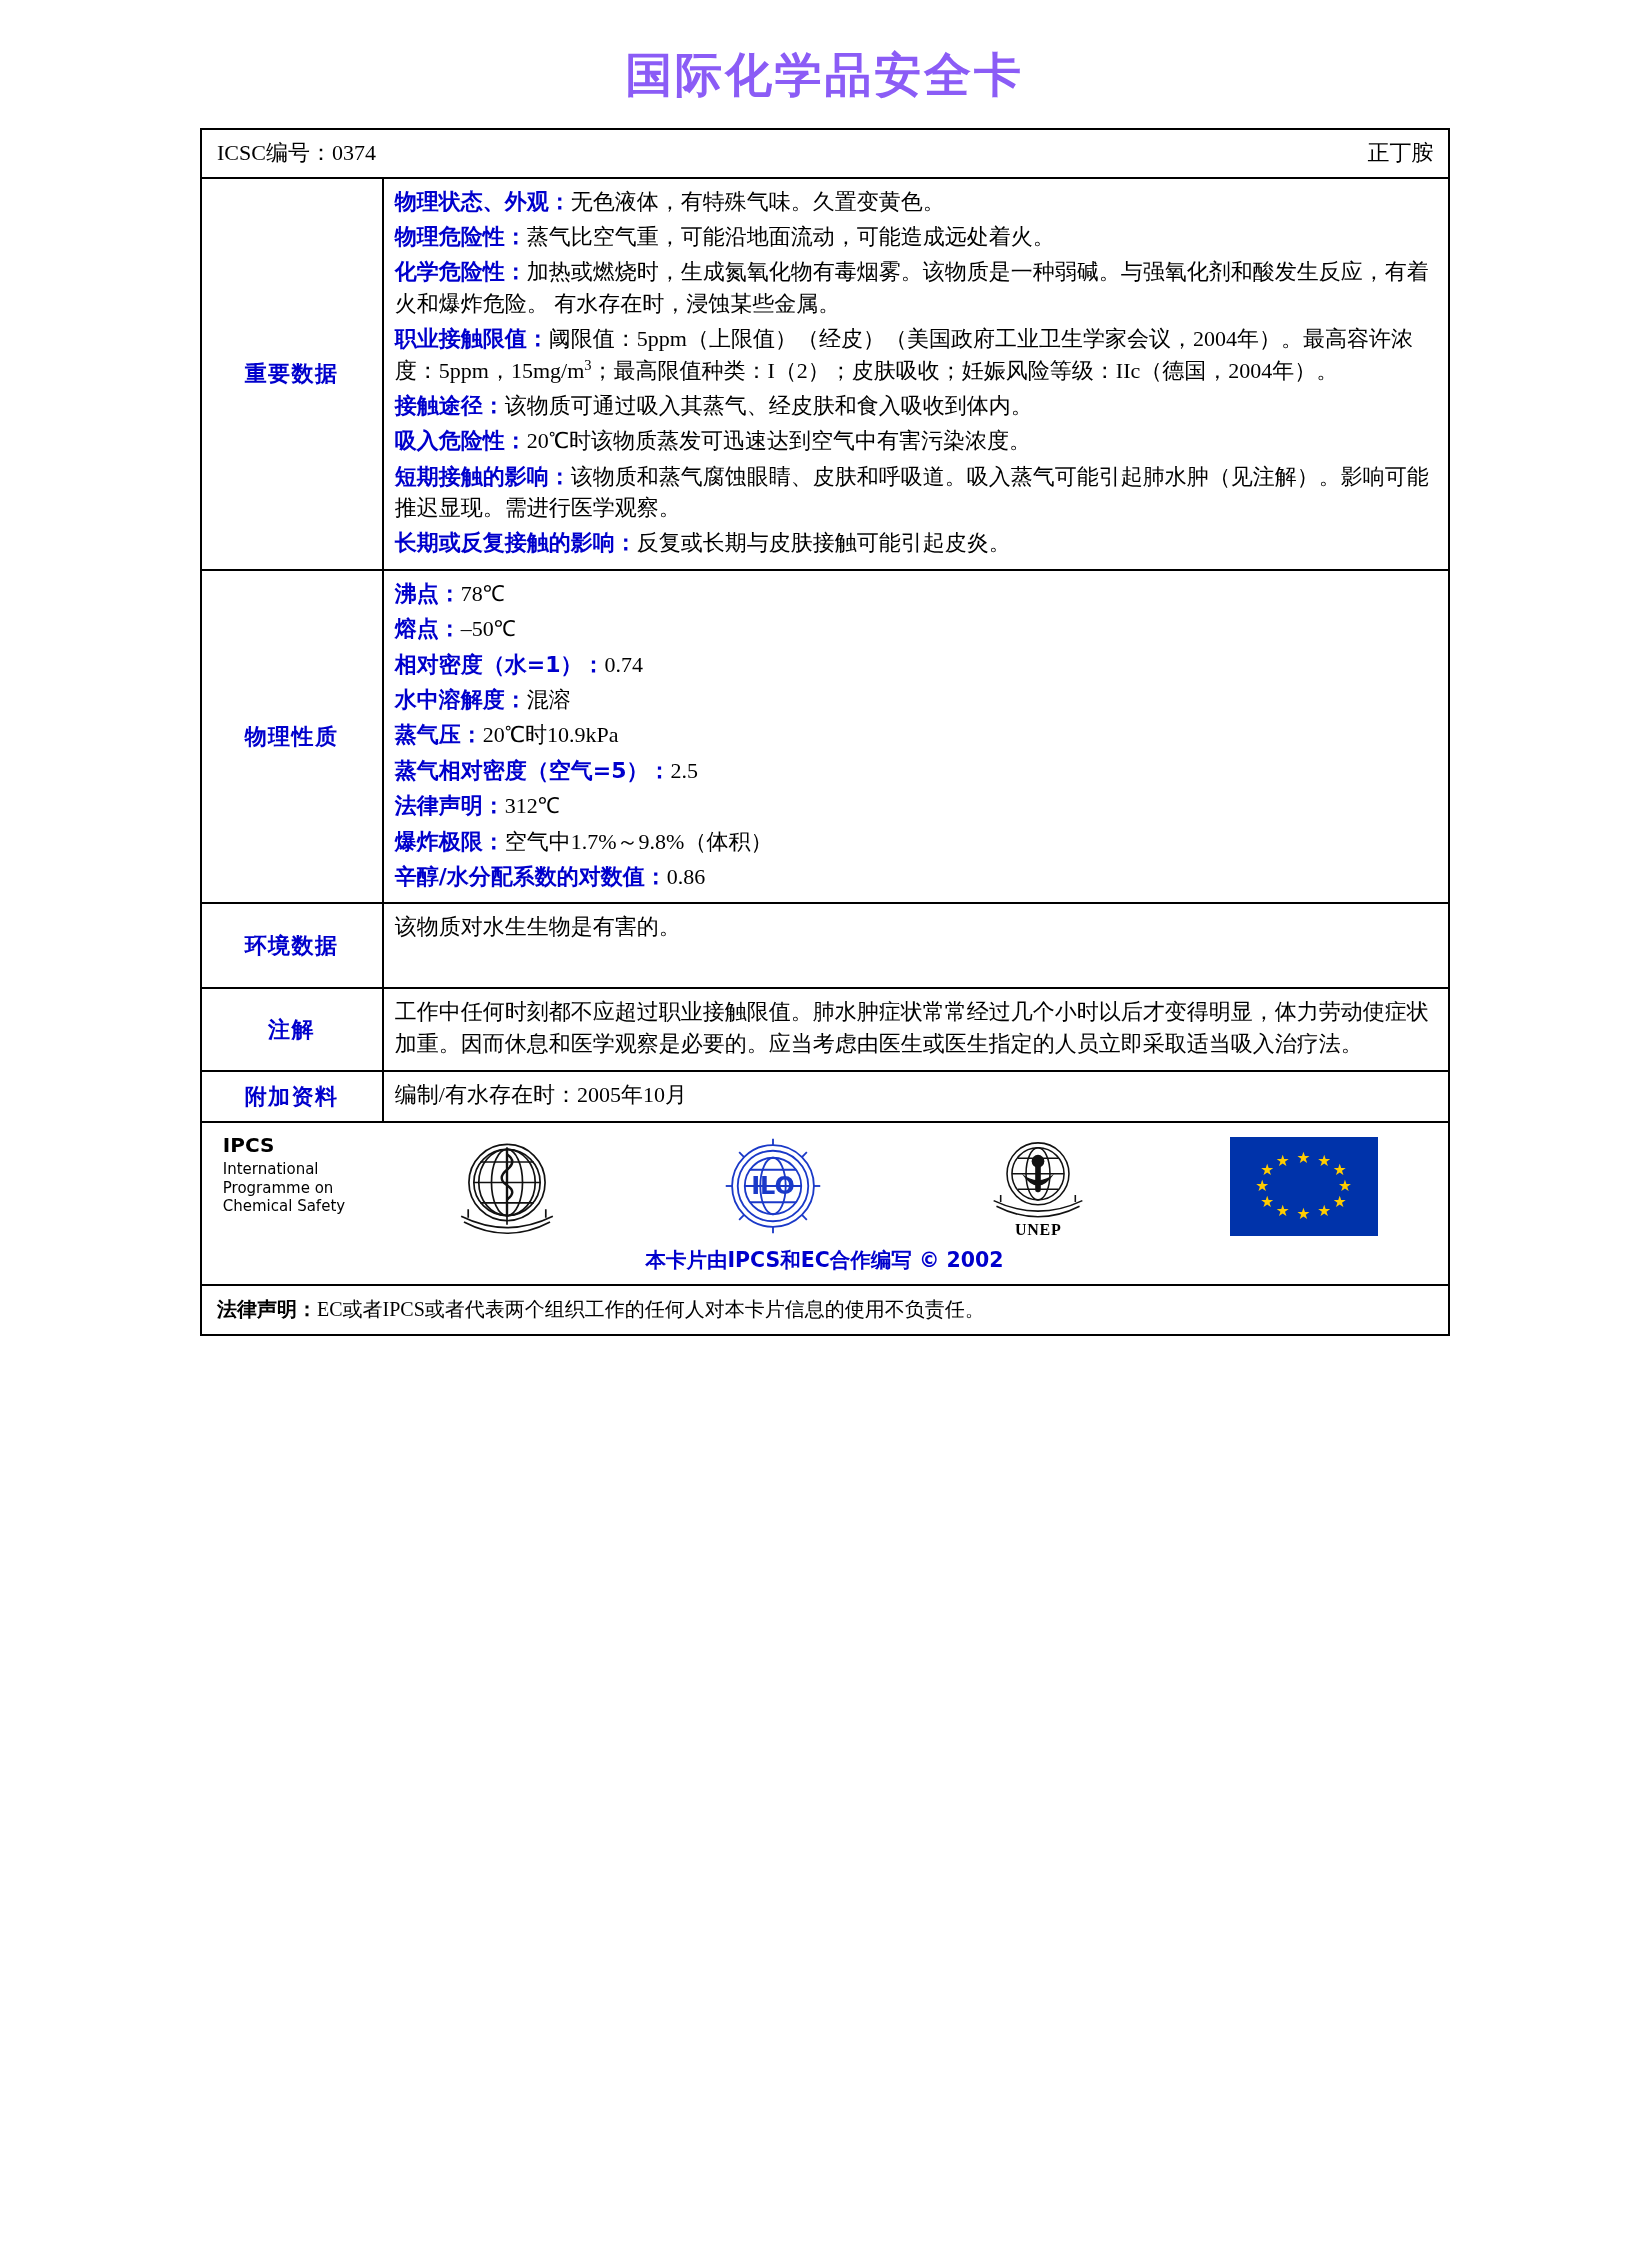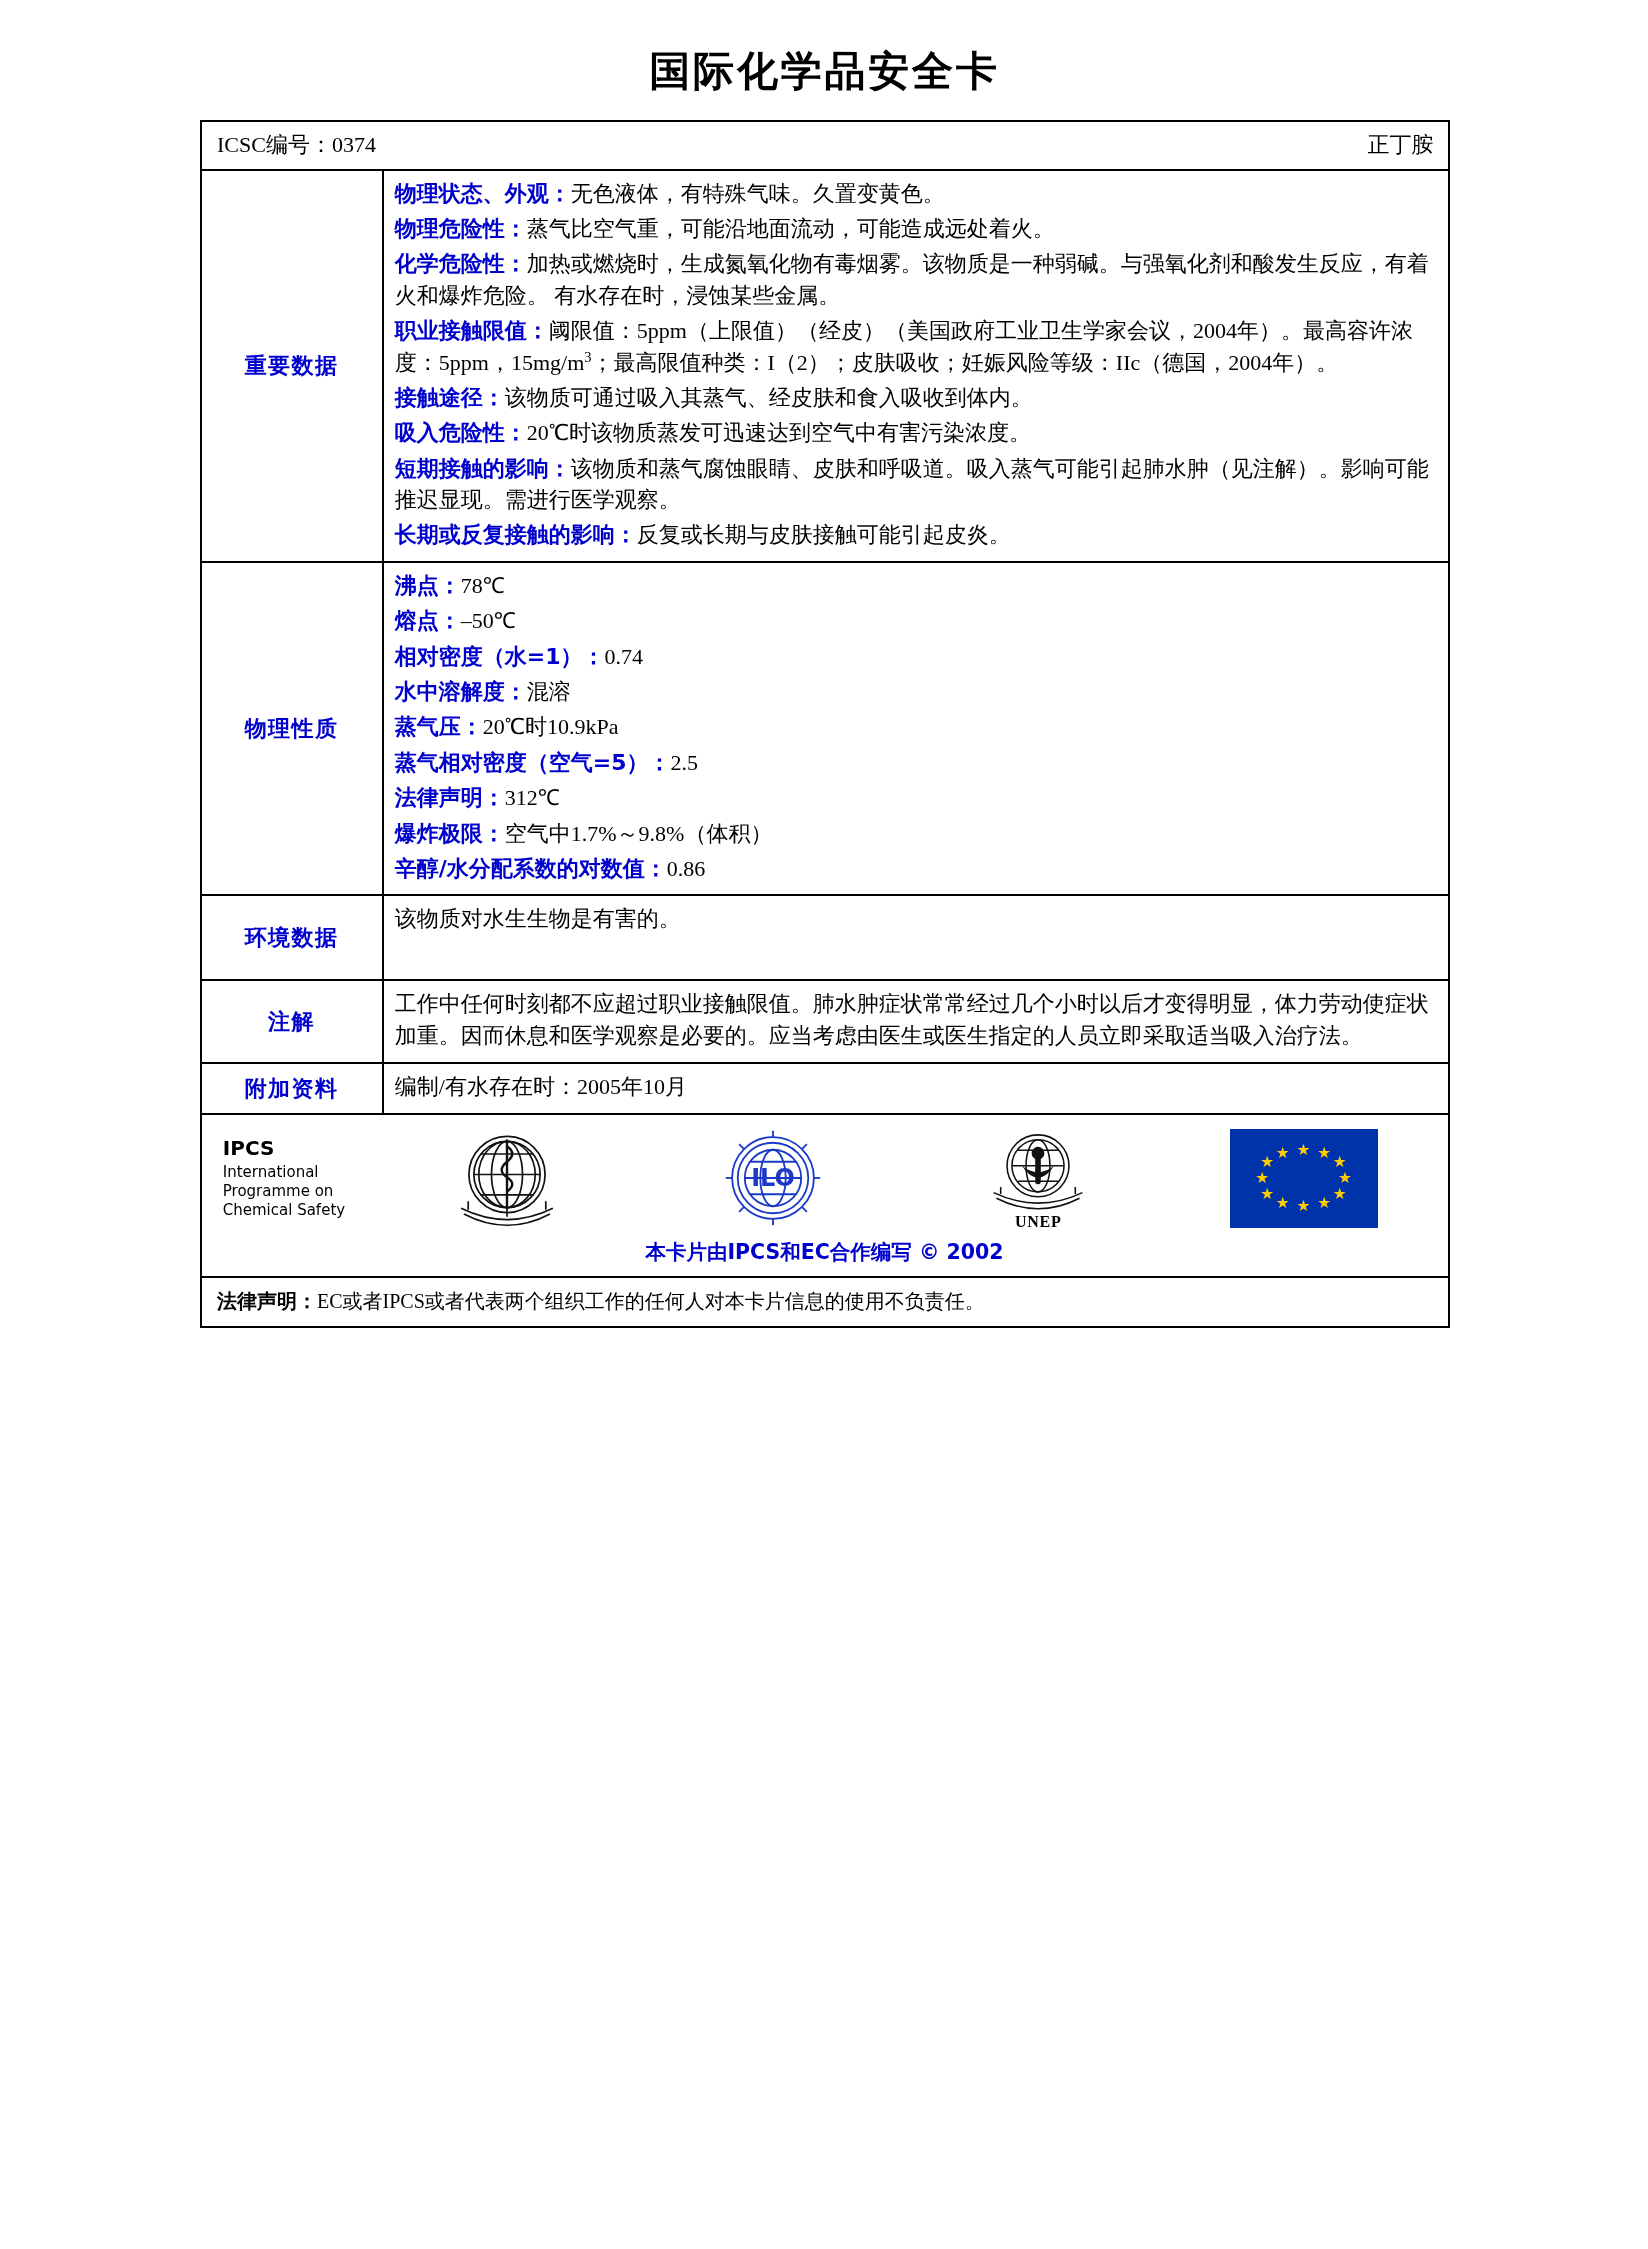--- a/index.html
+++ b/index.html
@@ -14,24 +14,24 @@
     color: #000000;
     position: relative;
   }
   .page {
     width: 1649px;
     box-sizing: border-box;
     padding: 28px 0 0 0;
   }
   .doc-title {
     text-align: center;
-    color: #000000;
-    font-family: "DejaVu Sans", sans-serif;
-    font-weight: bold;
-    font-size: 41px;
+    color: #8b5cf6;
+    font-family: "DejaVu Sans", sans-serif;
+    font-weight: bold;
+    font-size: 47px;
     letter-spacing: 2.8px;
     margin: 15.5px 0 21px 0;
   }
   .card {
     margin: 0 auto;
     width: 1250px;
     border: 2.1px solid #000000;
     box-sizing: border-box;
   }
   .row {
@@ -93,21 +93,20 @@
   .note-cell { }
   .addl-cell { }
 
   
   .footer-row {
     border-bottom: 2.1px solid #000;
     padding: 0;
   }
   .logo-band {
     display: flex;
-    align-items: center;
     padding: 10px 11.3px 1.4px 11.3px;
   }
   .ipcs-block {
     width: 162px;
     padding-left: 10px;
     box-sizing: border-box;
     font-family: "DejaVu Sans", sans-serif;
   }
   .ipcs-title {
     font-weight: bold;

